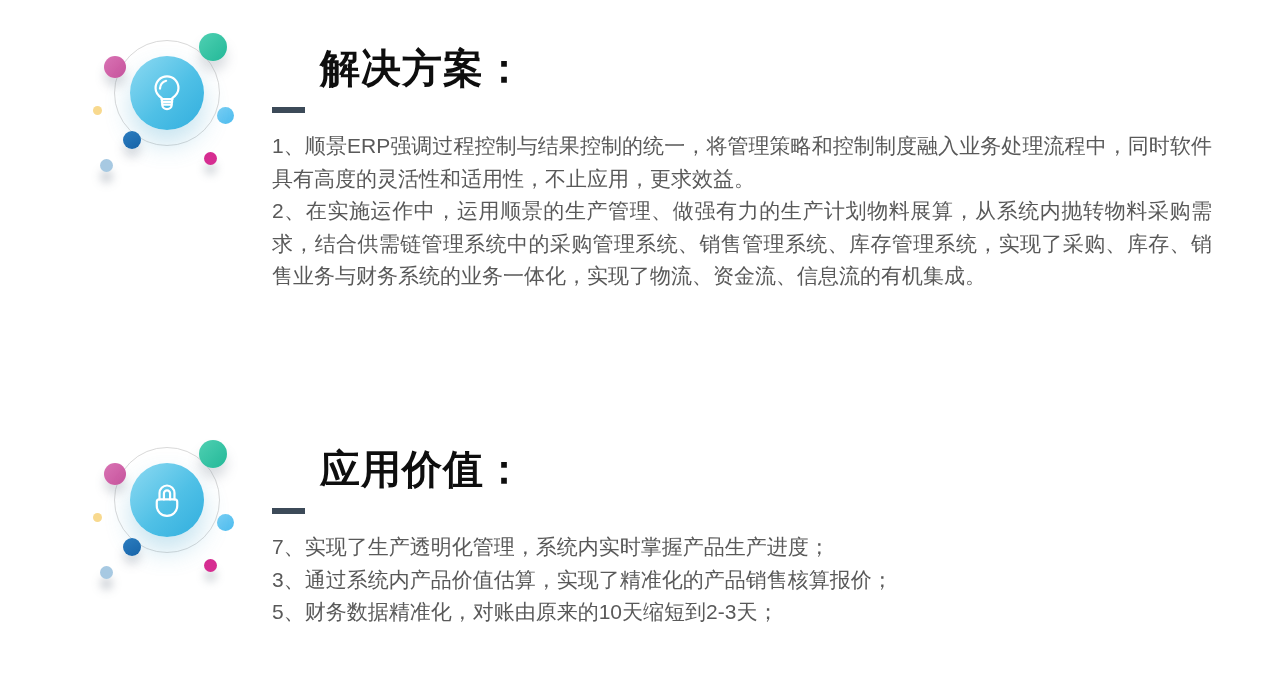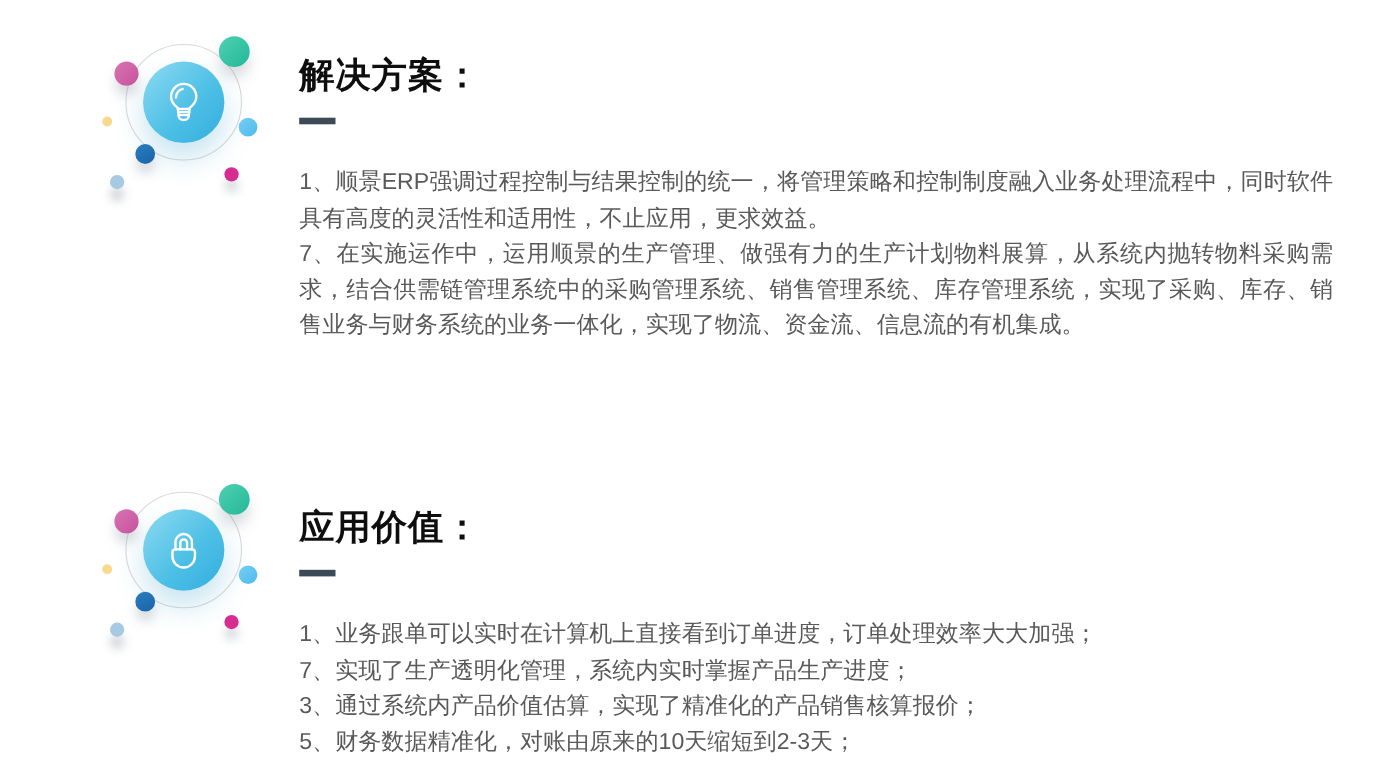--- a/index.html
+++ b/index.html
@@ -33,31 +33,31 @@
   .dot--teal     { left:107px;   top:15px;    width:28px; height:28px; background:linear-gradient(135deg,#4fd0b2,#23b898); box-shadow:0 10px 12px rgba(110,125,140,0.25); }
   .dot--yellow   { left:1px;     top:88px;    width:9px;  height:9px;  background:#f8d98e; }
   .dot--lightblue{ left:125px;   top:89px;    width:17px; height:17px; background:linear-gradient(135deg,#79cff4,#4cbbee); }
   .dot--darkblue { left:31px;    top:113px;   width:18px; height:18px; background:linear-gradient(135deg,#2b7cc0,#1661a6); box-shadow:0 9px 10px rgba(110,125,140,0.25); }
   .dot--sky      { left:8px;     top:141px;   width:13px; height:13px; background:#a7c9e2; box-shadow:0 11px 9px rgba(120,132,145,0.35); }
   .dot--magenta  { left:112px;   top:134px;   width:13px; height:13px; background:#d62d91; box-shadow:0 10px 9px rgba(120,132,145,0.30); }
 
   
   .content { position:absolute; width:945px; }
   .content--s1 { left:272px; top:53px; }
-  .content--s2 { left:272px; top:464px; }
+  .content--s2 { left:272px; top:454px; }
 
   .heading {
-    font-size:32px; font-weight:700; color:#0e0e0e;
-    line-height:30px; letter-spacing:1px;
+    font-size:40px; font-weight:700; color:#0e0e0e;
+    line-height:30px; letter-spacing:1px;margin-left:48px;
   }
   .dash {
     width:33px; height:6px; background:#3c4a58; margin-top:24px;
   }
   .body {
-    margin-top:37px; width:940px;
+    margin-top:17px; width:940px;
     font-size:21px; line-height:32.6px; color:#595959;
     text-align:justify; text-justify:inter-ideograph;
   }
   .body .item { display:block; }
 </style>
 </head>
 <body>
 
 <div class="page">
 
@@ -80,21 +80,21 @@
           <path d="M13.6,16 A7.8,7.8 0 0 1 19.2,8.9"></path>
         </svg>
       </div>
     </div>
 
     <div class="content content--s1">
       <h2 class="heading">解决方案：</h2>
       <div class="dash"></div>
       <div class="body">
         <span class="item">1、顺景ERP强调过程控制与结果控制的统一，将管理策略和控制制度融入业务处理流程中，同时软件具有高度的灵活性和适用性，不止应用，更求效益。</span>
-        <span class="item">7、在实施运作中，运用顺景的生产管理、做强有力的生产计划物料展算，从系统内抛转物料采购需求，结合供需链管理系统中的采购管理系统、销售管理系统、库存管理系统，实现了采购、库存、销售业务与财务系统的业务一体化，实现了物流、资金流、信息流的有机集成。</span>
+        <span class="item">2、在实施运作中，运用顺景的生产管理、做强有力的生产计划物料展算，从系统内抛转物料采购需求，结合供需链管理系统中的采购管理系统、销售管理系统、库存管理系统，实现了采购、库存、销售业务与财务系统的业务一体化，实现了物流、资金流、信息流的有机集成。</span>
       </div>
     </div>
   </section>
 
   <section>
     <div class="cluster cluster--s2">
       <div class="ring"></div>
       <span class="dot dot--pink"></span>
       <span class="dot dot--teal"></span>
       <span class="dot dot--yellow"></span>
@@ -108,21 +108,20 @@
           <path d="M17.2,19.5 V14 A2.8,2.8 0 0 1 22.8,14 V19.5"></path>
           <path d="M13,19.5 H27 Q29.3,19.5 29.3,21.8 V25.2 A9.3,9.3 0 0 1 10.7,25.2 V21.8 Q10.7,19.5 13,19.5 Z"></path>
         </svg>
       </div>
     </div>
 
     <div class="content content--s2">
       <h2 class="heading">应用价值：</h2>
       <div class="dash"></div>
       <div class="body">
-        <span class="item">1、业务跟单可以实时在计算机上直接看到订单进度，订单处理效率大大加强；</span>
         <span class="item">7、实现了生产透明化管理，系统内实时掌握产品生产进度；</span>
         <span class="item">3、通过系统内产品价值估算，实现了精准化的产品销售核算报价；</span>
         <span class="item">5、财务数据精准化，对账由原来的10天缩短到2-3天；</span>
       </div>
     </div>
   </section>
 
 </div>
 
 </body></html>

